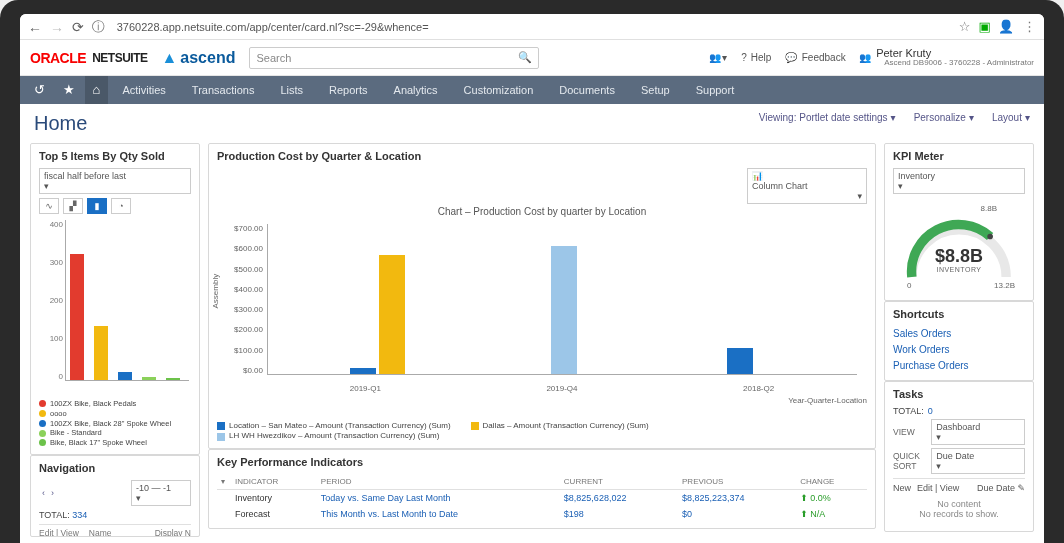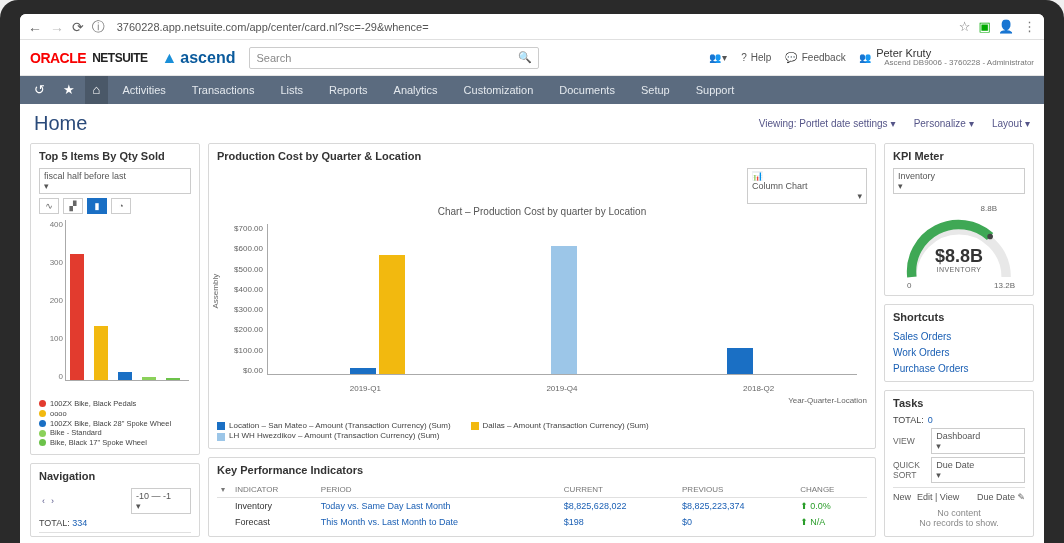--- a/index.html
+++ b/index.html
@@ -27,28 +27,28 @@
 .userblk .nm { font-size:11px; color:#333; }
 .userblk .rl { font-size:8px; color:#777;margin-left:8px; }
 
 
 .navbar { height: 28px; background: #5b6b7f; display:flex; align-items:center; padding:0 6px; gap:2px; }
 .navbar .icn { color:#fff; padding:0 8px; line-height:28px; font-size:13px; cursor:pointer; }
 .navbar .tab { color:#e4e9ee; padding:0 12px; line-height:28px; font-size:11px; cursor:pointer; }
 .navbar .tab:hover, .navbar .icn.active { background:#4a5868; }
 
 
-.subhdr { display:flex; align-items:center; padding:8px 14px; }
+.subhdr { display:flex; align-items:flex-start; padding:8px 14px; }
 .subhdr h1 { font-size:20px; color:#2a4a7a; font-weight:normal; }
 .subhdr .rlinks { margin-left:auto; display:flex; gap:18px; font-size:10px; color:#558; }
 .subhdr .rlinks span { cursor:pointer; display:flex; align-items:center; gap:3px;}
 
 
 .dash { flex:1; display:grid; grid-template-columns: 170px 1fr 150px; gap:8px; padding:0 10px 6px 10px; overflow:hidden; }
-.col { display:flex; flex-direction:column; gap:8px; min-height:0; }
+.col { display:flex; flex-direction:column; gap:0; min-height:0; }
 .portlet { border:1px solid #d8d8d8; background:#fff; border-radius:2px; padding:6px 8px; overflow:hidden; }
 .portlet h3 { font-size:11px; color:#333; font-weight:bold; margin-bottom:6px; }
 .selbox { border:1px solid #ccc; font-size:9px; padding:2px 4px; width:100%; display:flex; justify-content:space-between; color:#555; cursor:pointer; background:#fff;flex-direction:column;}
 .iconrow { display:flex; gap:4px; margin-top:4px; }
 .iconrow .ib { width:20px; height:16px; border:1px solid #ccc; display:flex; align-items:center; justify-content:center; font-size:9px; color:#666; cursor:pointer;}
 .iconrow .ib.active { background:#1a6fc4; color:#fff; border-color:#1a6fc4;}
 
 
 .top5chart { height: 175px; position:relative; margin-top:6px; font-size:8px; color:#777; }
 .top5chart .yax { position:absolute; left:0; top:0; bottom:14px; width:24px; display:flex; flex-direction:column; justify-content:space-between; text-align:right;}

